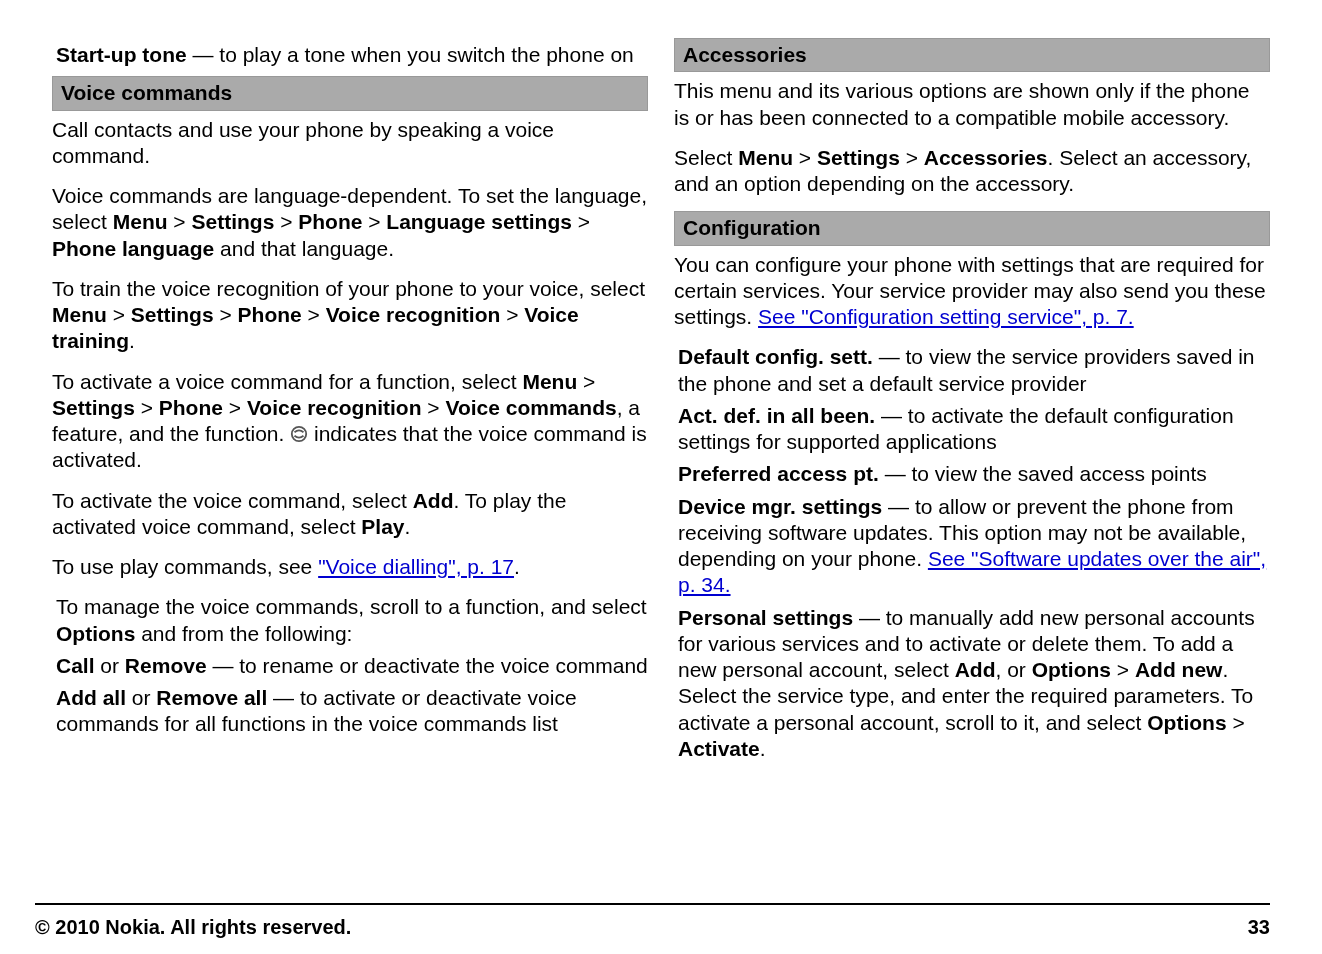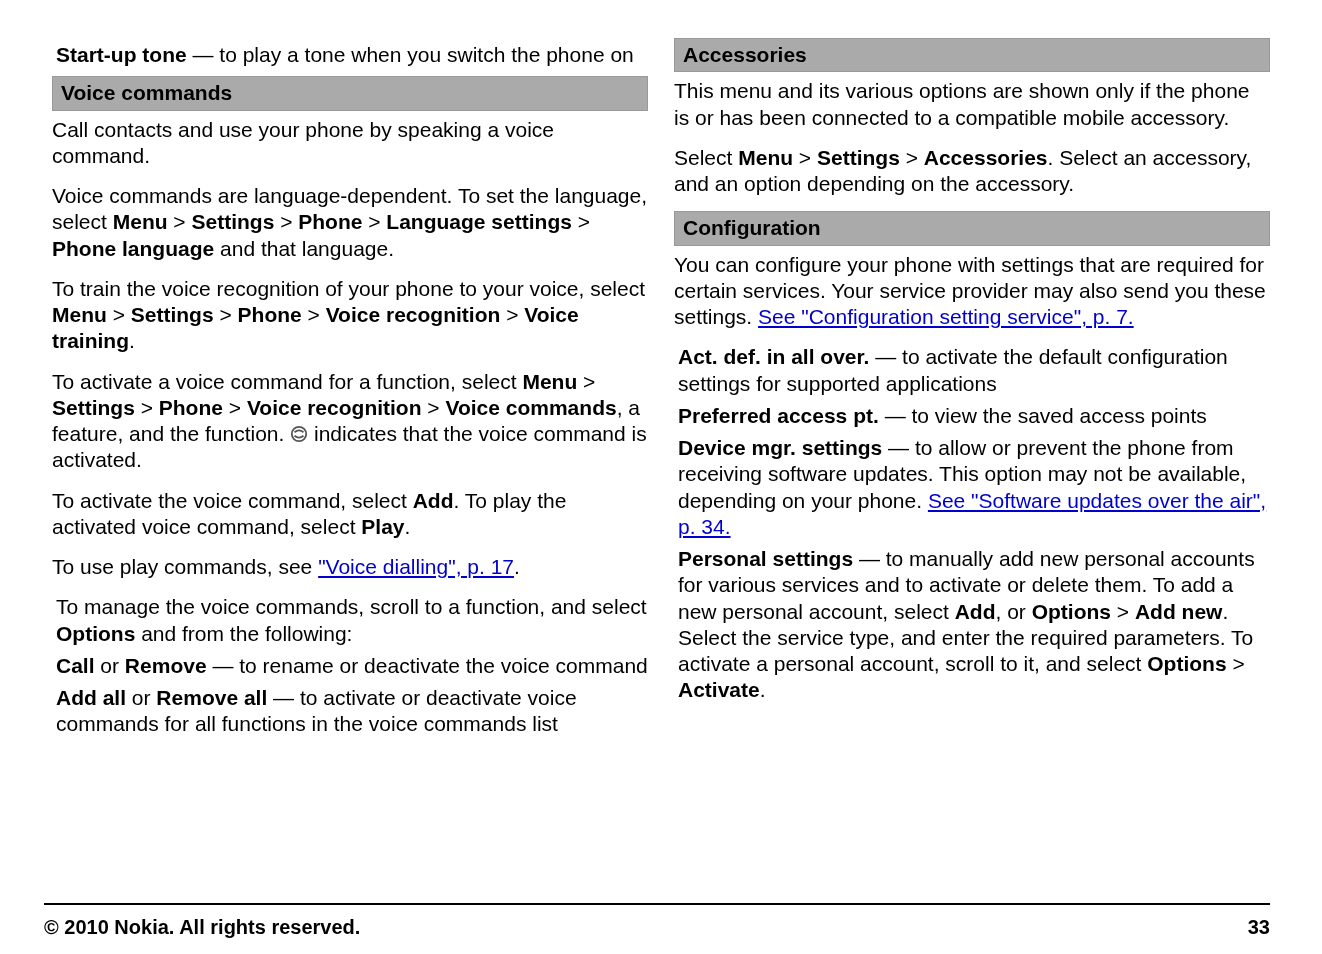--- a/index.html
+++ b/index.html
@@ -49,21 +49,21 @@
   .b { font-weight: 700; }
   .inline-icon {
     display: inline-block;
     width: 18px;
     height: 18px;
     vertical-align: -2px;
   }
   .footer {
     position: absolute;
     bottom: 14px;
-    left: 44px;
+    left: 35px;
     right: 52px;
     border-top: 2px solid #000;
     padding-top: 10px;
     display: flex;
     justify-content: space-between;
     font-weight: 700;
     font-size: 20px;
   }
 </style>
 </head>
@@ -133,23 +133,26 @@
         <span>Select </span><span class="b">Menu</span><span> &gt; </span><span class="b">Settings</span><span> &gt; </span><span class="b">Accessories</span><span>. Select an accessory, and an option depending on the accessory.</span>
       </p>
 
       <div class="section-heading">Configuration</div>
 
       <p>
         <span>You can configure your phone with settings that are required for certain services. Your service provider may also send you these settings. </span><a href="#" class="link">See "Configuration setting service", p. 7.</a>
       </p>
 
 
+      <p class="tight">
+        <span class="b">Default config. sett.</span><span>  — to view the service providers saved in the phone and set a default service provider</span>
+      </p>
 
       <p class="tight">
-        <span class="b">Act. def. in all over.</span><span>  — to activate the default configuration settings for supported applications</span>
+        <span class="b">Act. def. in all been.</span><span>  — to activate the default configuration settings for supported applications</span>
       </p>
 
       <p class="tight">
         <span class="b">Preferred access pt.</span><span>  — to view the saved access points</span>
       </p>
 
       <p class="tight">
         <span class="b">Device mgr. settings</span><span>  — to allow or prevent the phone from receiving software updates. This option may not be available, depending on your phone. </span><a href="#" class="link">See "Software updates over the air", p. 34.</a>
       </p>
 

